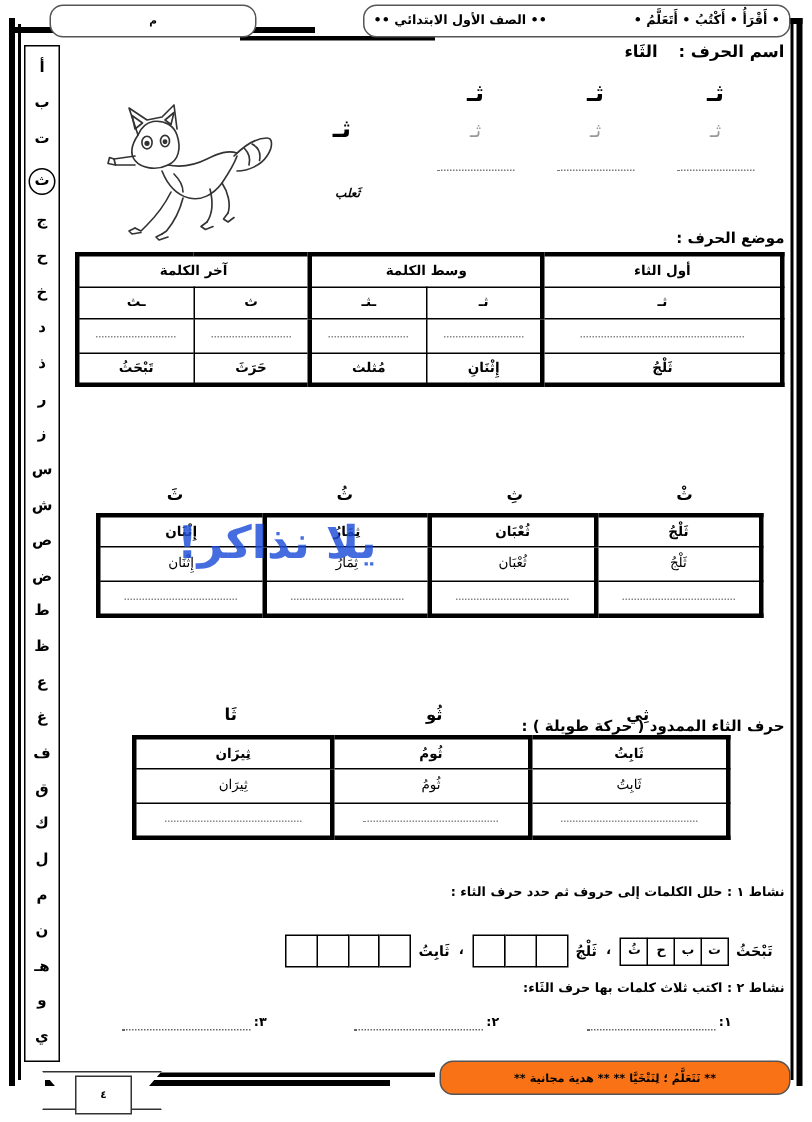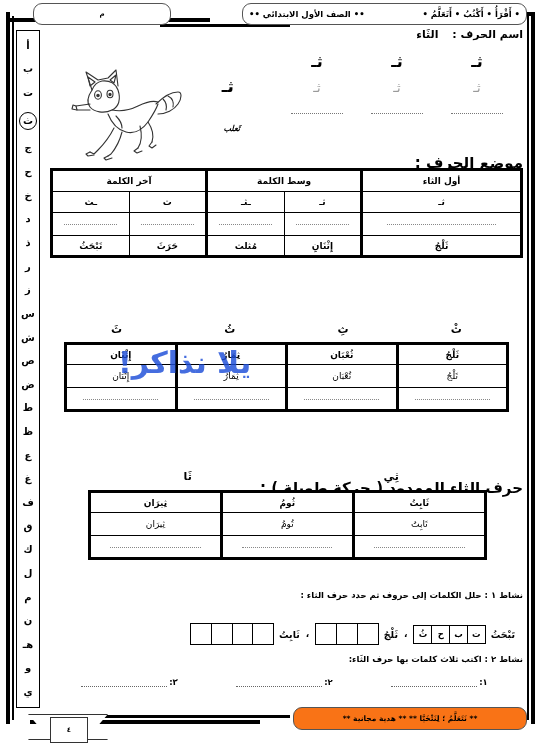--- a/index.html
+++ b/index.html
@@ -208,21 +208,21 @@
   
   #content {
     position: absolute;
     top: 28px;
     right: 18px;
     left: 46px;
     bottom: 44px;
   }
 
   .section-title {
-    font-size: 15px;
+    font-size: 10px;
     font-weight: bold;
     text-align: right;
     color: #000;
     margin: 0;
     direction: rtl;
   }
 
   
   #letter-name-row {
     position: absolute;
@@ -648,20 +648,21 @@
         </tr>
       </tbody>
         </table>
     </div>
 
     <div class="section-title" style="position:absolute; top:427px; right:0;margin-top:24px;">حرف الثاء الممدود ( حركة طويلة ) :</div>
 
     <div style="position:absolute; top:440px; right:30px; left:40px;">
       <div class="vowel-row">
         <span class="cell">ثِي</span>
+        <span class="cell">ثُو</span>
         <span class="cell">ثَا</span>
       </div>
     </div>
 
     <div style="position:absolute; top:462px; right:36px; left:42px;">
       <table class="wtable thickout">
         <colgroup>
             <col style="width:33.4%">
             <col style="width:33.3%">
             <col style="width:33.3%">

